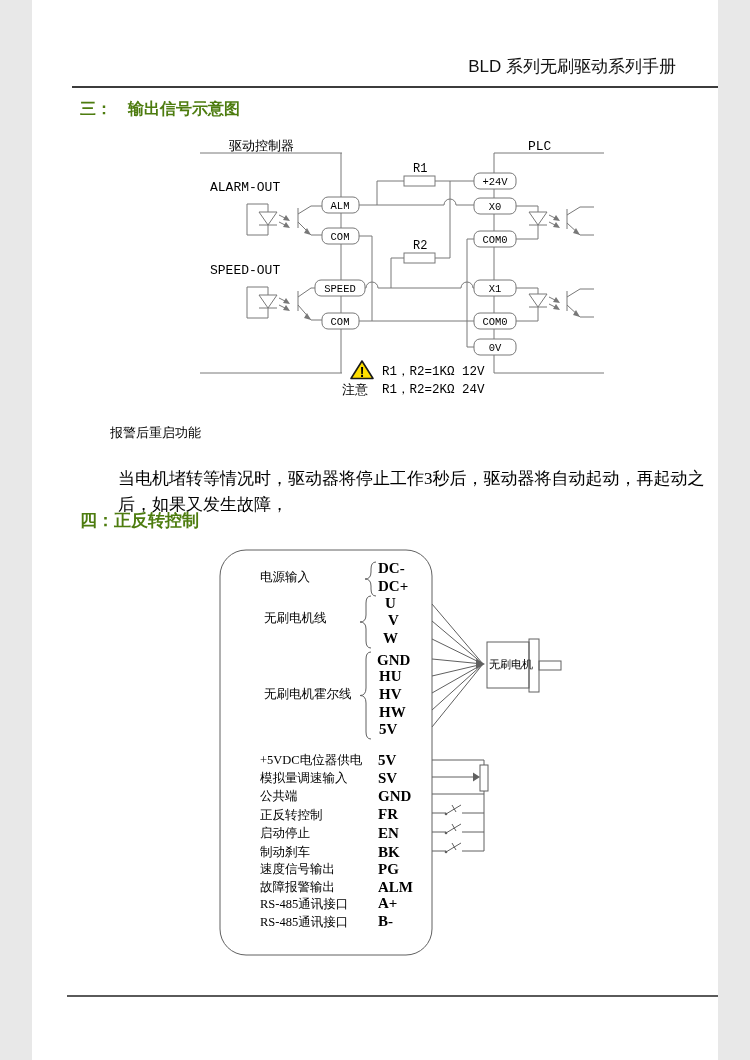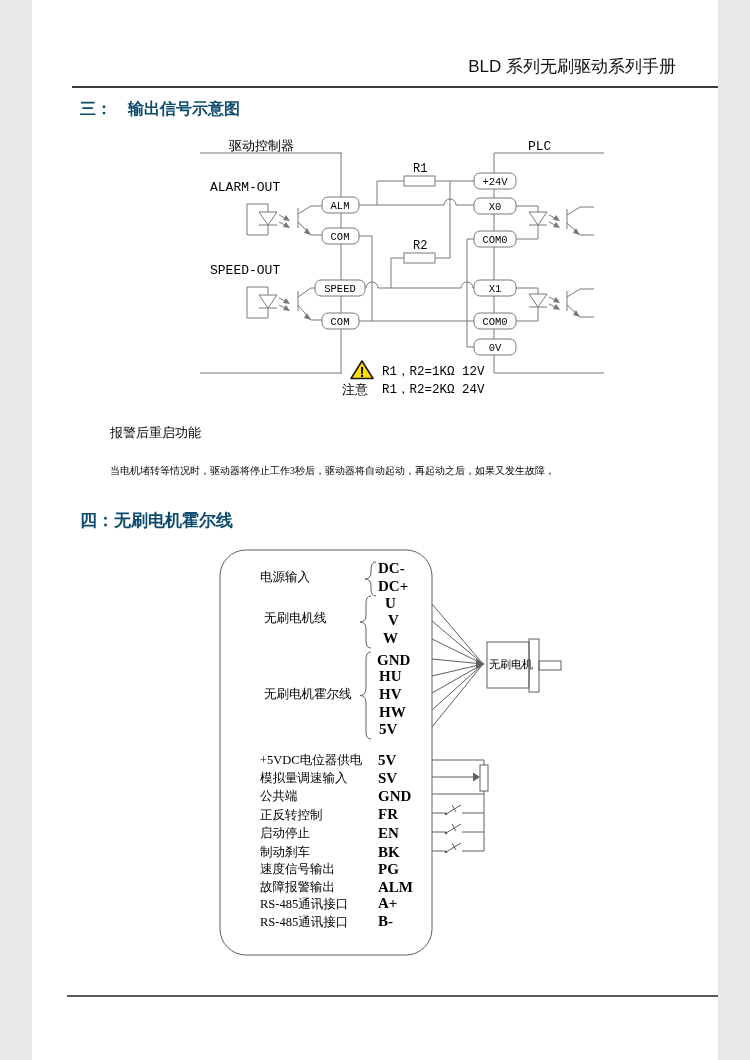--- a/index.html
+++ b/index.html
@@ -11,26 +11,26 @@
   }
   html,body{margin:0;padding:0;background:#e8e8e8;}
   #page{
     position:relative;width:686px;height:1060px;margin:0 auto;
     background:#ffffff;overflow:hidden;color:var(--ink);
     font-family:"Liberation Serif",serif;
   }
   .abs{position:absolute;}
   #header-title{right:42px;top:55px;font-family:"Liberation Sans",sans-serif;font-size:17px;color:#111;}
   #header-rule{left:40px;top:86px;width:666px;height:2px;background:var(--rule-dark);}
-  .section-heading{font-family:"Liberation Sans",sans-serif;font-weight:bold;color:#0c4a6e;}
+  .section-heading{font-family:"Liberation Sans",sans-serif;font-weight:bold;color:#4d7c0f;}
   #heading-3{left:48px;top:99px;font-size:16px;}
   #heading-4{left:48px;top:509px;font-size:17px;}
   #restart-note{left:78px;top:424px;}
-  #restart-note .note-title{font-size:13px;margin:0 0 16px 0;}
-  #restart-note .note-line{font-size:10px;line-height:26px;margin:0;}
+  #restart-note .note-title{font-size:13px;margin:0 0 24px 0;}
+  #restart-note .note-line{font-size:17px;line-height:26px;margin:8px;}
   #footer-text{left:0;top:977px;width:750px;text-align:right;font-size:12.5px;}
   #footer-rule{left:35px;top:995px;width:680px;height:2px;background:#5a5a5a;}
   svg{position:absolute;left:0;}
   #svg-output{top:130px;}
   #svg-interface{top:540px;}
   
   .w1{stroke:var(--line-gray);fill:none;stroke-width:1;}
   .w2{stroke:var(--line-dark);fill:none;stroke-width:1;}
   .box{stroke:var(--line-gray);fill:#ffffff;stroke-width:1;}
   .led{stroke:var(--line-gray);fill:#ffffff;stroke-width:1;}
@@ -211,21 +211,21 @@
       <text class="t-note" x="350" y="245">R1，R2=1KΩ  12V</text>
       <text class="t-note" x="350" y="263">R1，R2=2KΩ  24V</text>
     </g>
   </svg>
 
   <div class="abs" id="restart-note">
     <p class="note-title">报警后重启功能</p>
     <p class="note-line">当电机堵转等情况时，驱动器将停止工作3秒后，驱动器将自动起动，再起动之后，如果又发生故障，</p>
   </div>
 
-  <div class="abs section-heading" id="heading-4">四：无刷电机霍尔线</div>
+  <div class="abs section-heading" id="heading-4">四：正反转控制</div>
 
   <svg id="svg-interface" width="750" height="430" viewBox="0 0 750 430">
 
     <rect class="w2" x="188" y="10" width="212" height="405" rx="26"></rect>
 
     <g stroke-linejoin="round">
       <path class="w2" d="M344,22 Q339,22 339,29 L339,32 Q339,39 333,39 Q339,39 339,46 L339,49 Q339,56 344,56"></path>
       <path class="w2" d="M339,56 Q334,56 334,63 L334,75 Q334,82 328,82 Q334,82 334,89 L334,101 Q334,108 339,108"></path>
       <path class="w2" d="M339,112 Q334,112 334,119 L334,148 Q334,155.5 328,155.5 Q334,155.5 334,163 L334,192 Q334,199 339,199"></path>
     </g>

